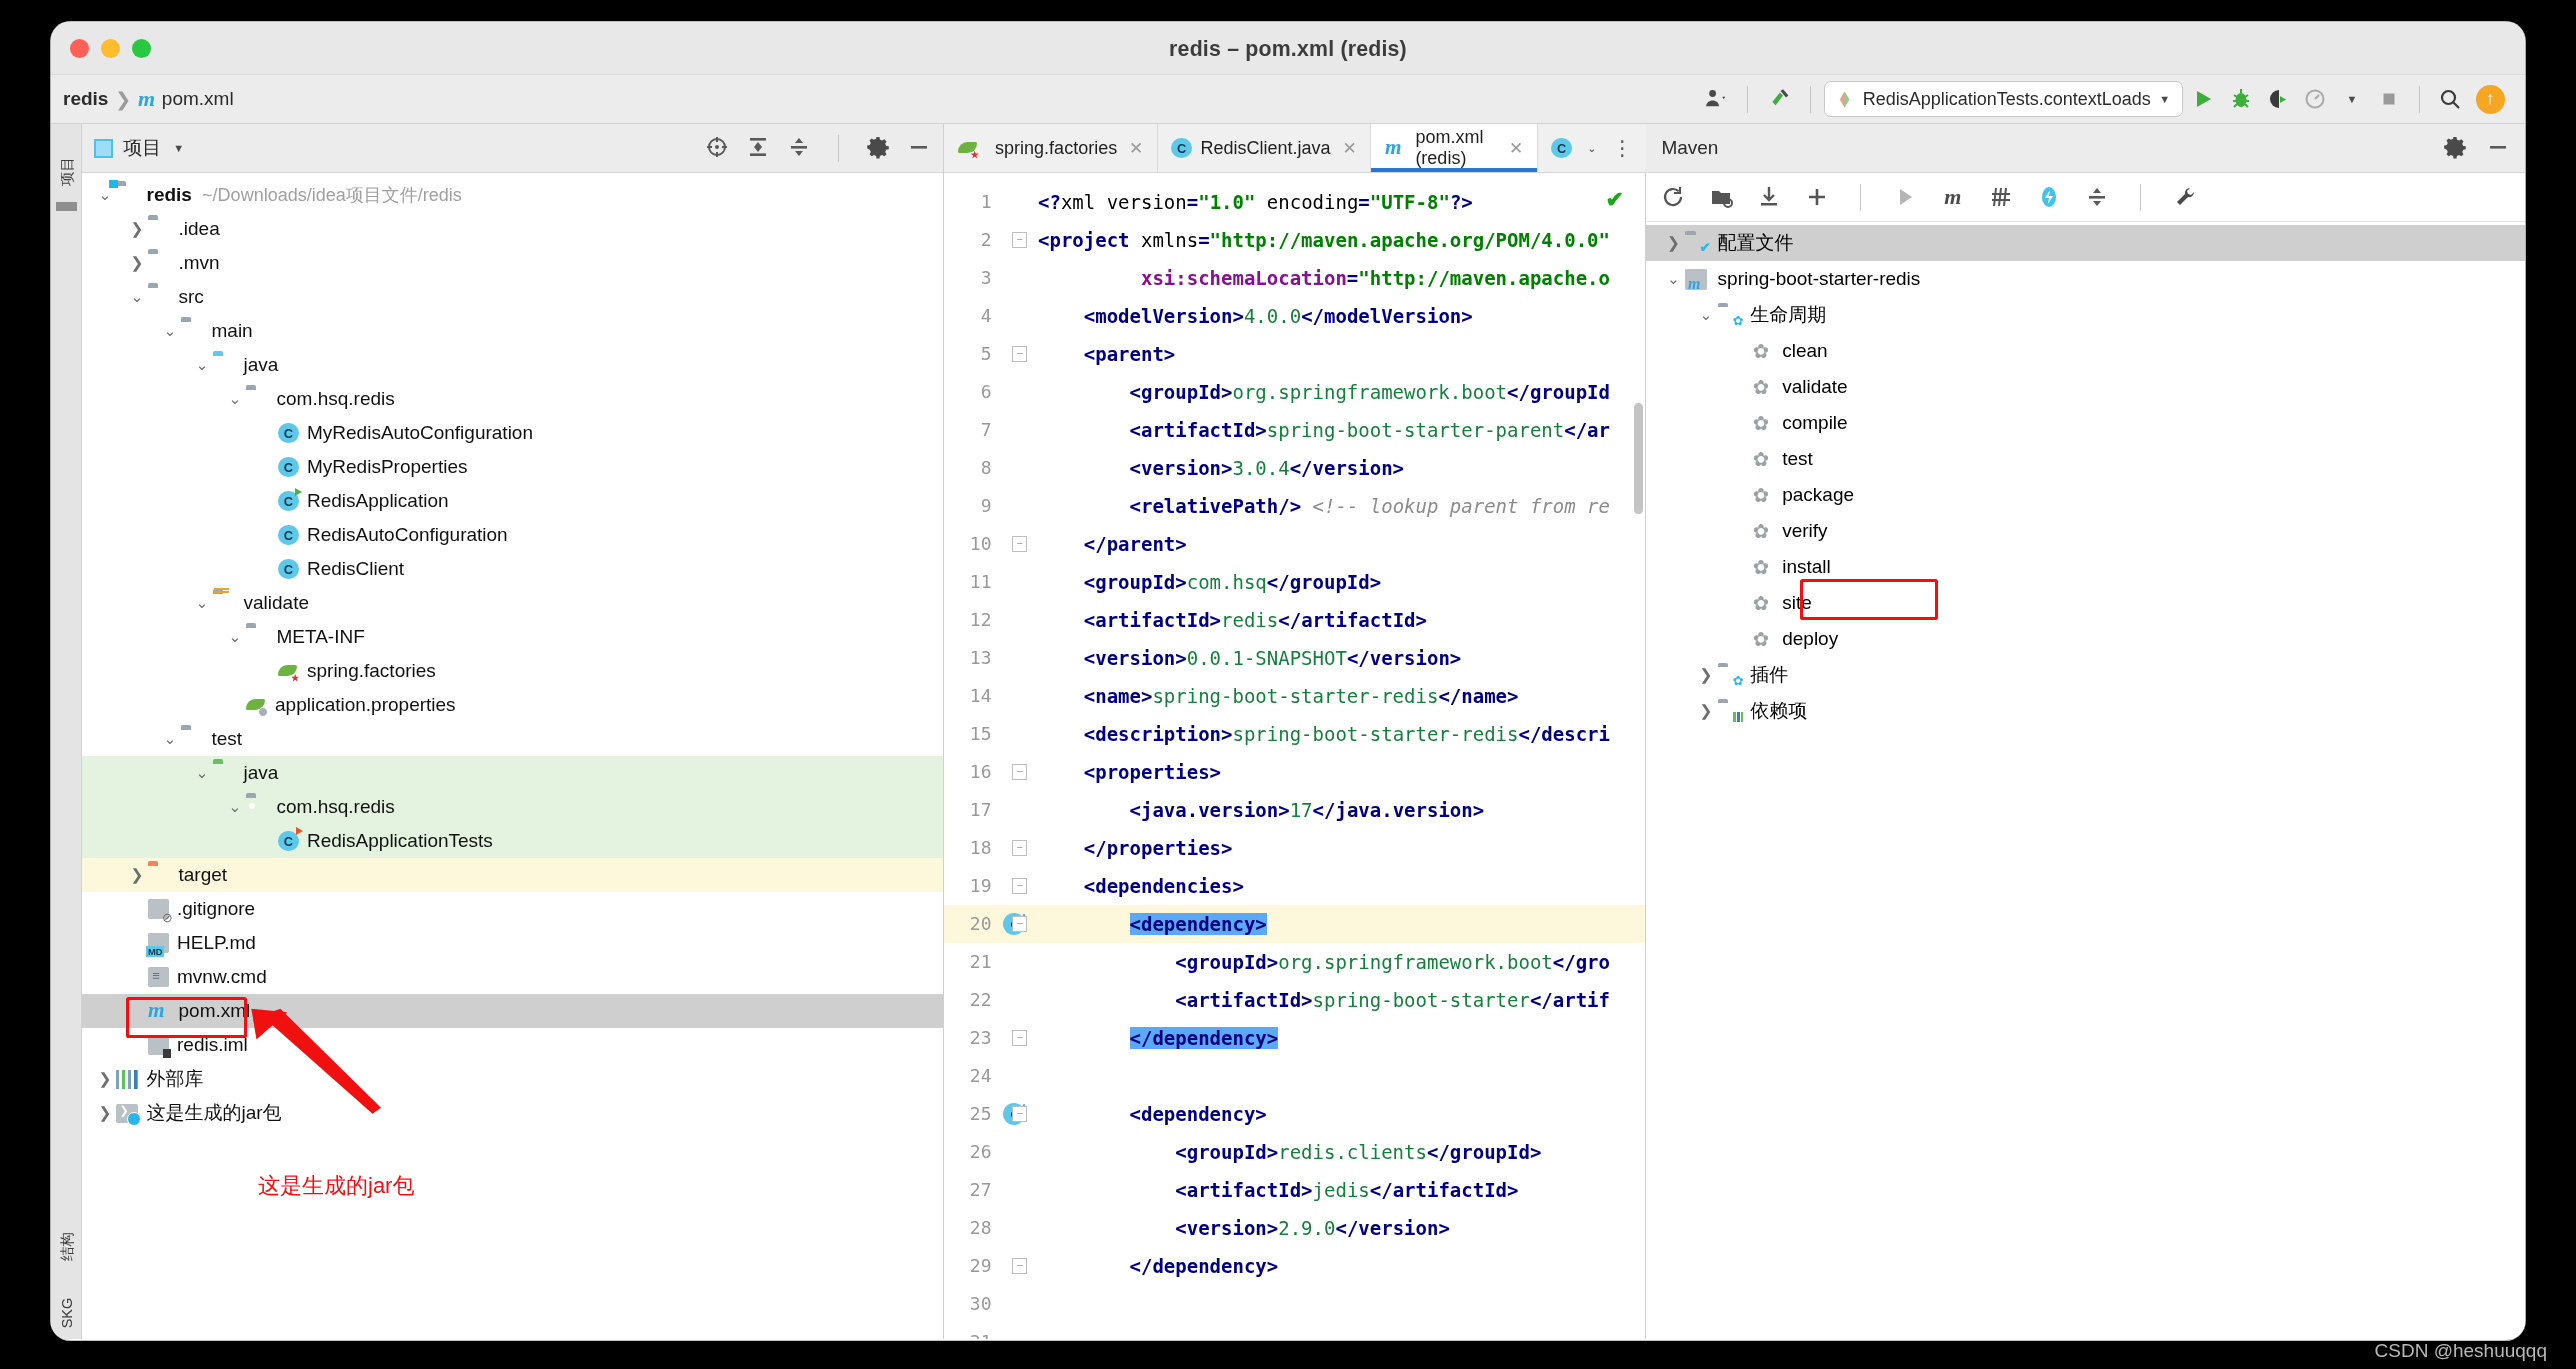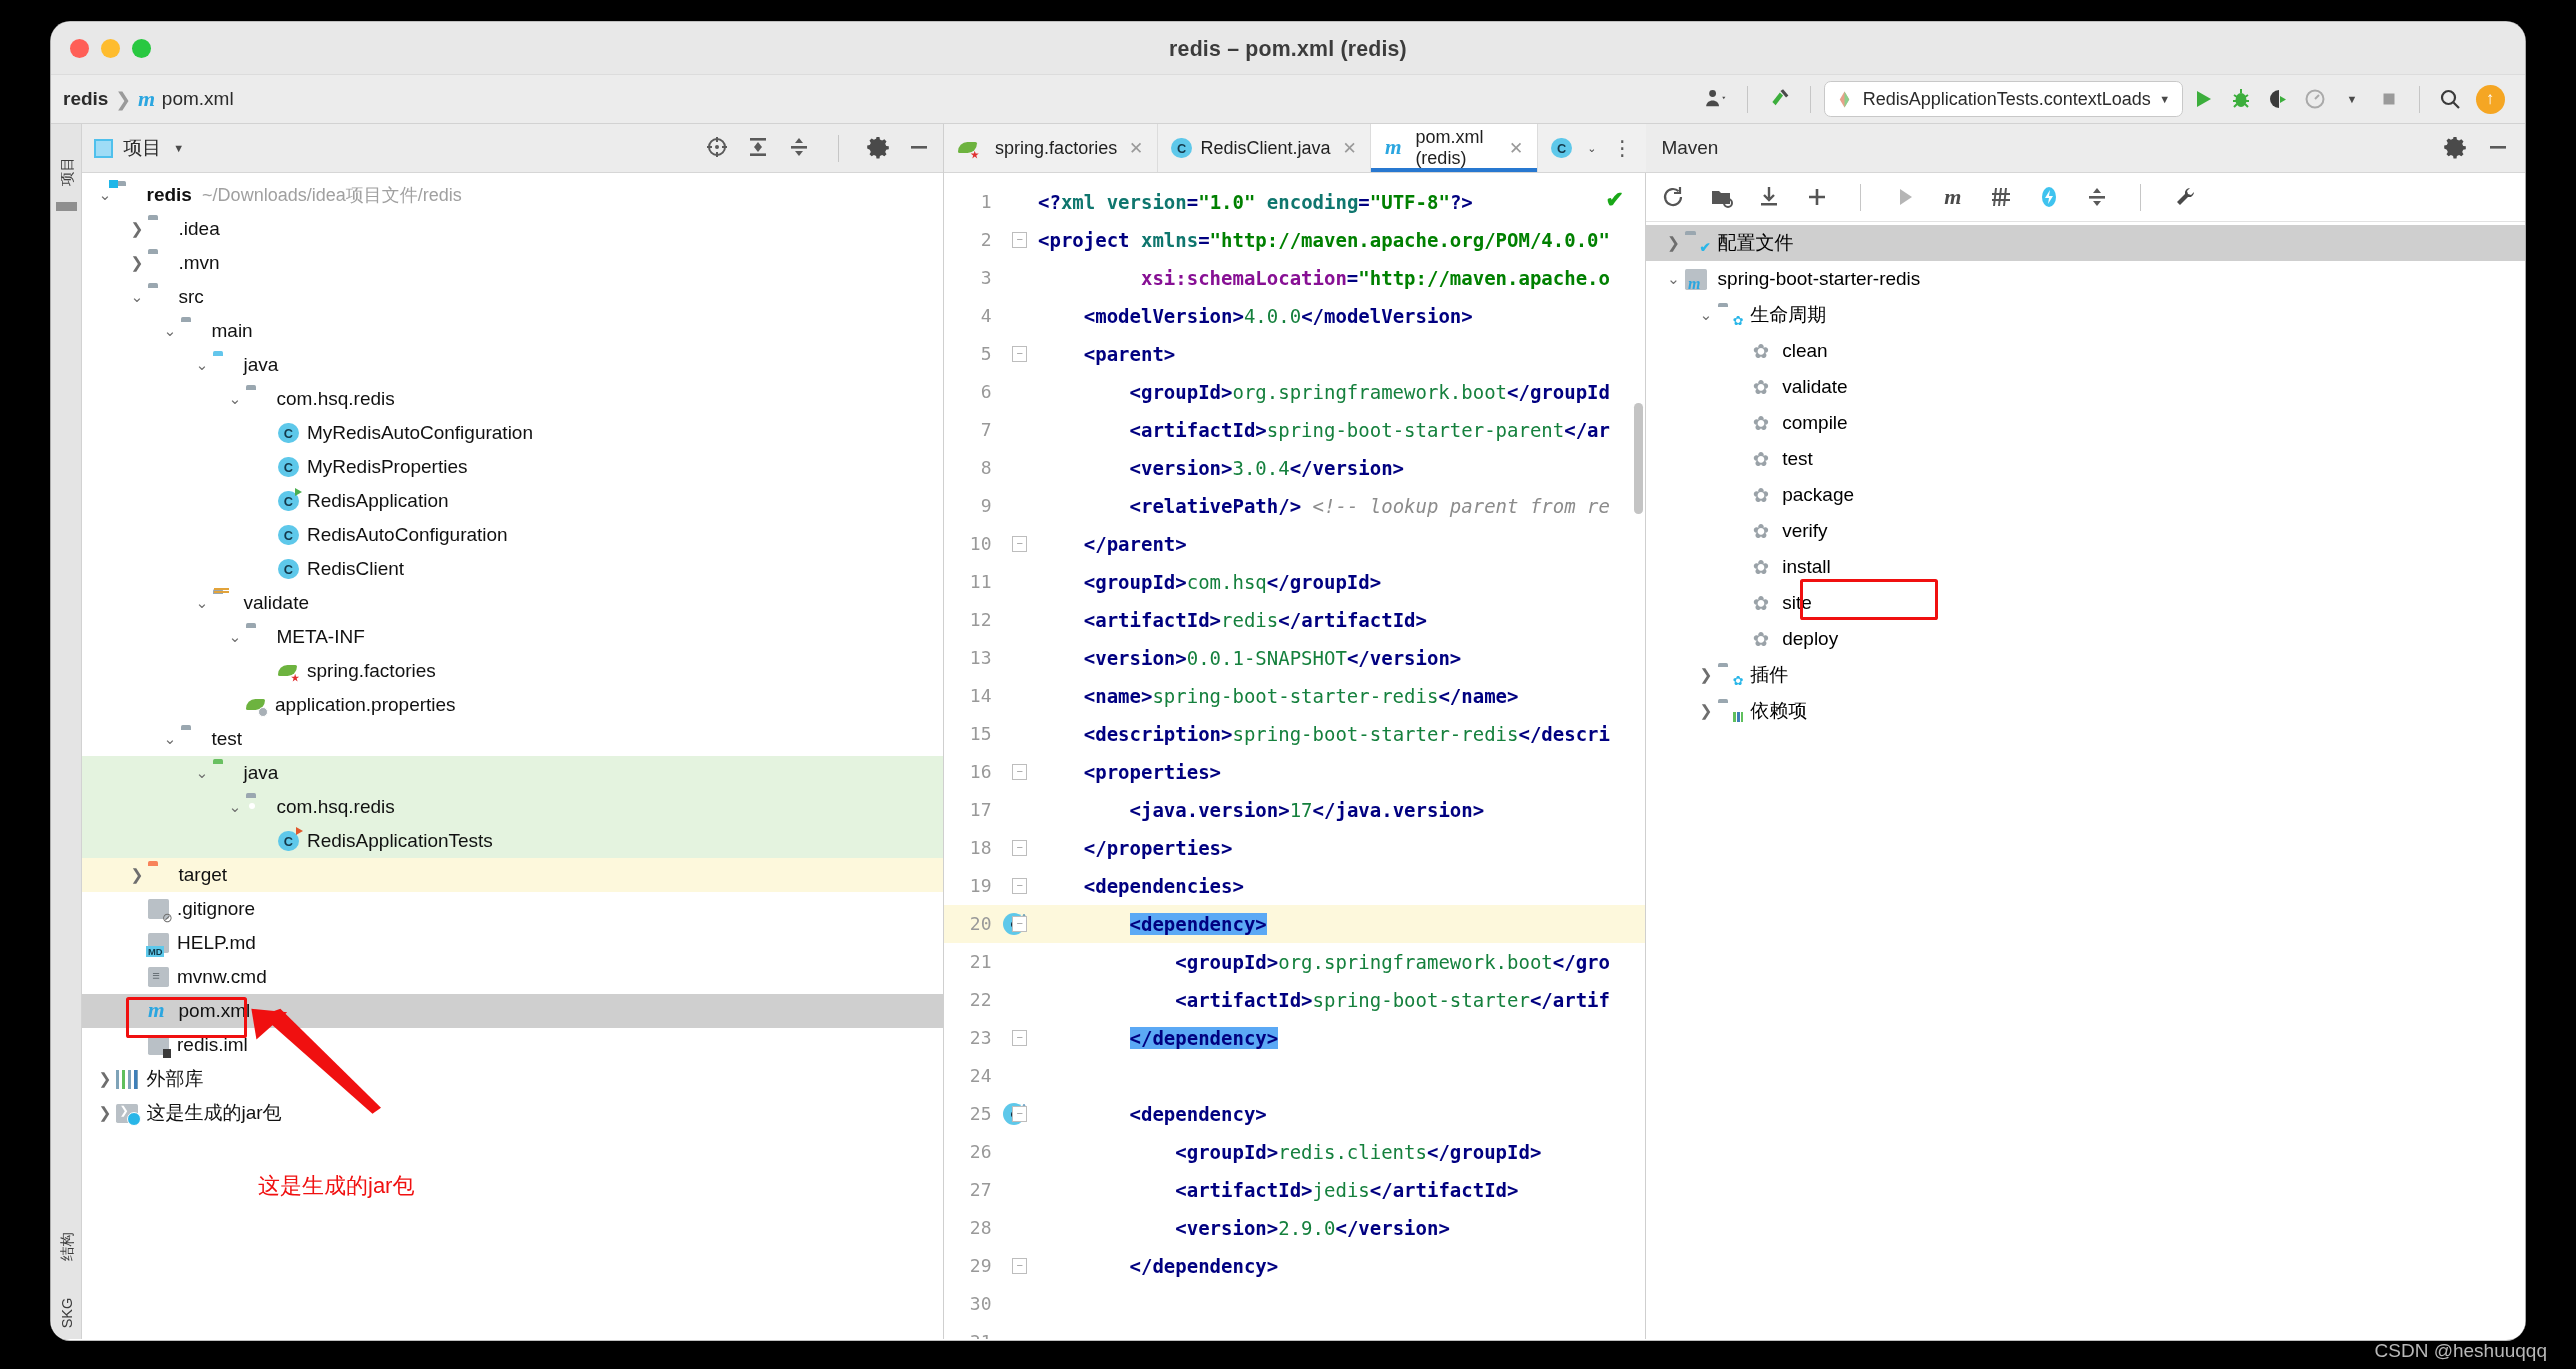--- a/index.html
+++ b/index.html
@@ -216,21 +216,21 @@
     display:flex; align-items:center; justify-content:center;
   }
   .markers .dep .up { position:absolute; right:-1.7px; top:-3.4px; color:#1d6fa5; font-size:12.8px; }
   .codelines {
     flex:1; padding-top:10.2px; min-width:0; overflow:hidden;
     font-family:"DejaVu Sans Mono", monospace; font-size:19px;
   }
   .cl { height:38px; line-height:38px; white-space:pre; }
   .cl.hl { background:#fdf8dc; }
   .tag { color:#000080; font-weight:bold; }
-  .attr { color:#0f766e; font-weight:bold;text-align:center; }
+  .attr { color:#000000; font-weight:normal;text-align:center; }
   .attrv { color:#008000; font-weight:bold; }
   .txtv { color:#15803d; }
   .cmt { color:#8c8c8c; font-style:italic;margin-top:8px; }
   .ns { color:#871094; font-weight:bold; }
   .sel { background:#5ba9f5; }
   .check { position:absolute; right:22px; top:13.6px; color:#1aa818; font-size:22px; font-weight:bold; }
   .scrollthumb { position:absolute; right:3.4px; top:230px; width:8.5px; height:111px; background:#c4c4c4; border-radius:4.3px; }
   .vsplit { position:absolute; right:0; top:0; bottom:0; width:0.9px; background:#cfcfcf; }
 
   

